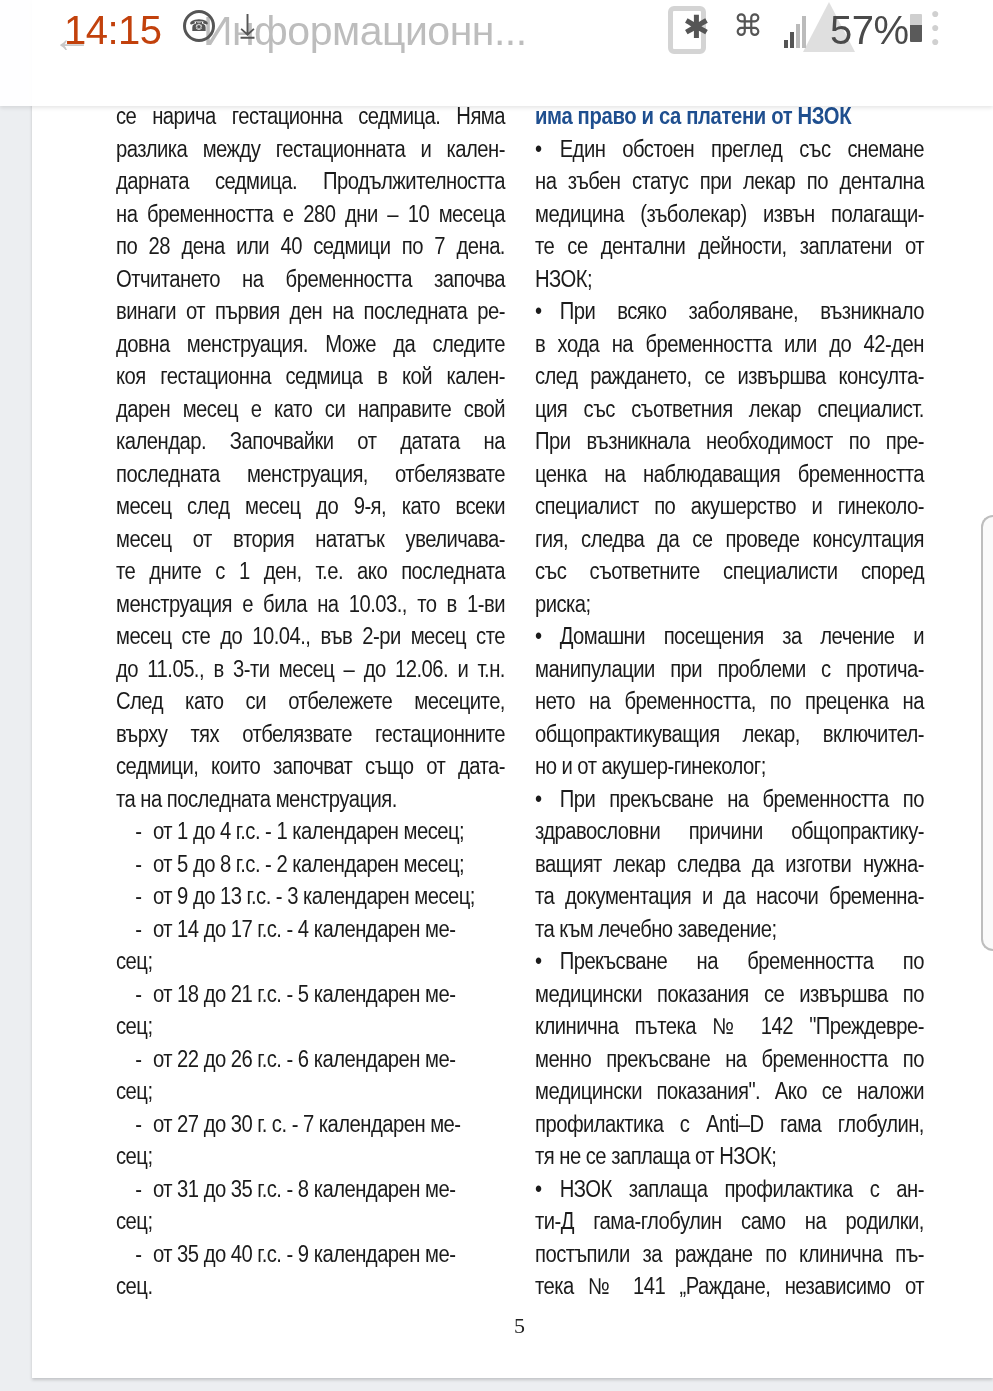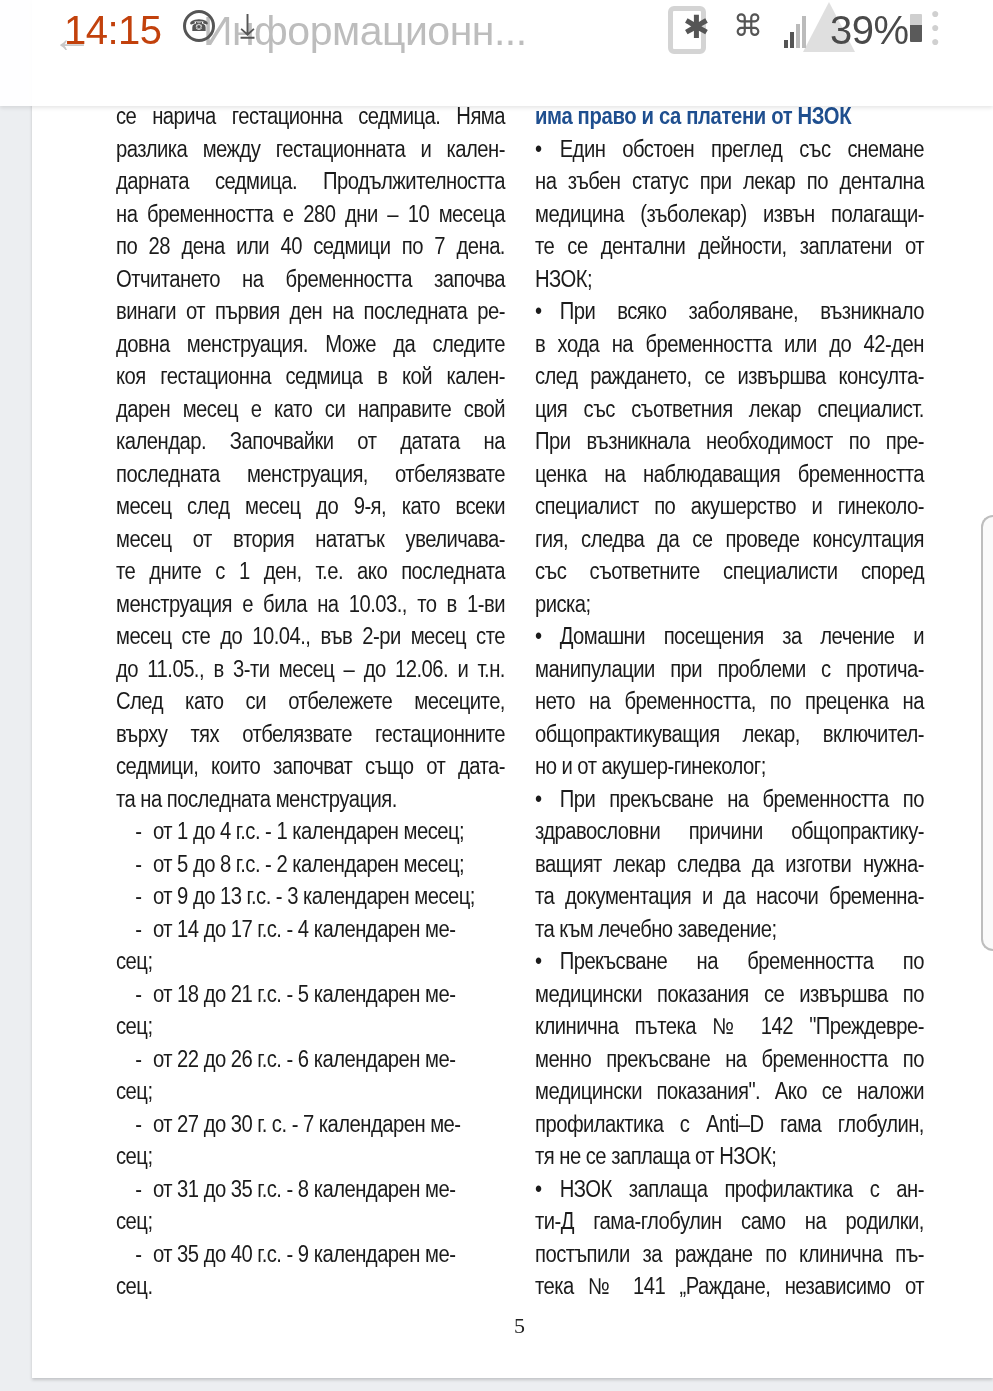--- a/index.html
+++ b/index.html
@@ -182,15 +182,15 @@
   <span class="sb-viber">☎</span>
   <span class="sb-download">⤓</span>
   <span class="sb-bt">✱</span>
   <span class="sb-wifi">⌘</span>
   <span class="sb-signal" style="width:24px;height:40px;">
     <span style="left:0;height:8px;"></span>
     <span style="left:6px;height:16px;"></span>
     <span style="left:12px;height:24px;background:#bbb;"></span>
     <span style="left:18px;height:32px;background:#bbb;"></span>
   </span>
-  <span class="sb-battery-text">39%</span>
+  <span class="sb-battery-text">57%</span>
   <span class="sb-battery"></span>
 </div>
 
 </body></html>

